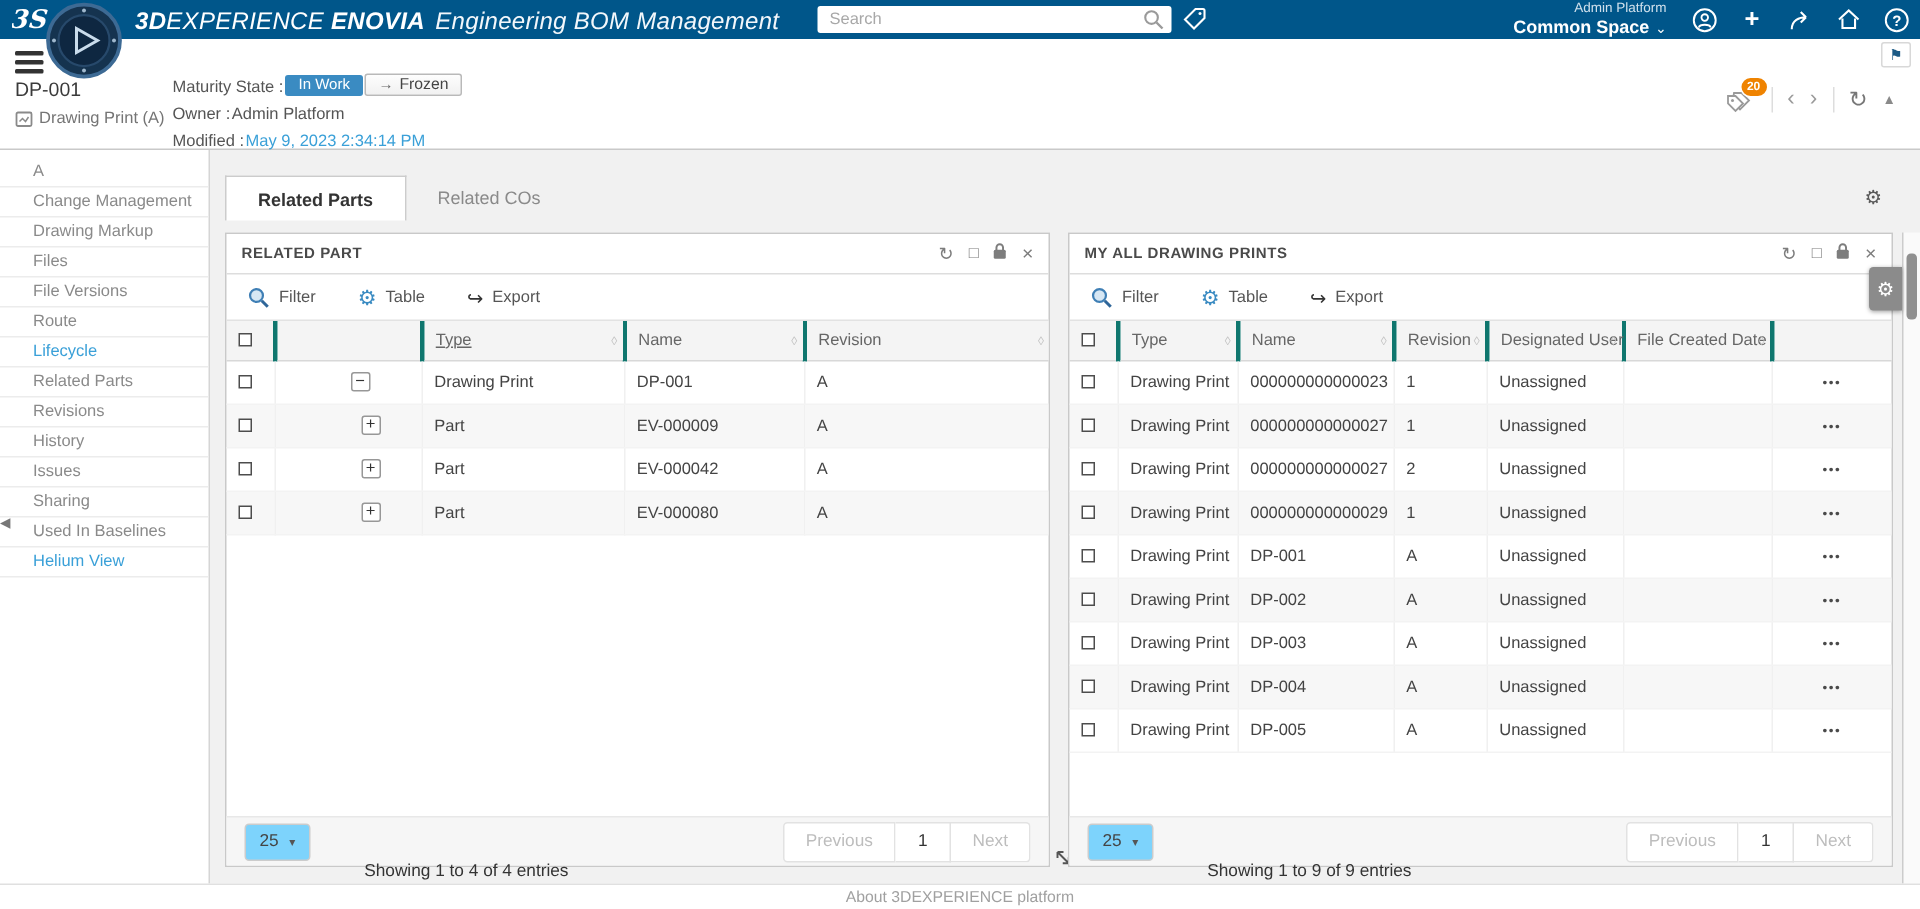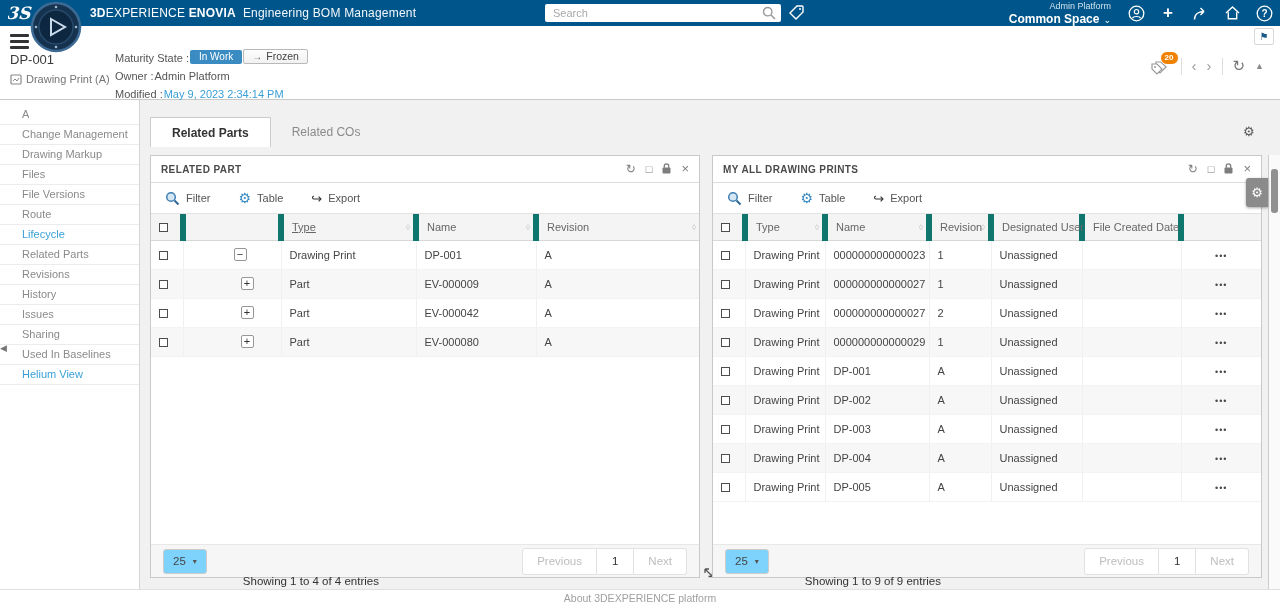--- a/index.html
+++ b/index.html
@@ -3,21 +3,21 @@
 <meta charset="utf-8">
 <style>
   * { box-sizing: border-box; margin: 0; padding: 0; }
   html,body { width:1280px; height:606px; overflow:hidden; }
   body { font-family:"Liberation Sans", sans-serif; background:#fff; position:relative; font-size:11px; color:#444; }
 
   
   .topbar { position:absolute; top:0; left:0; right:0; height:26px; background:#00568a; z-index:30; }
   .logo3ds { position:absolute; left:8px; top:2px; }
   .compass { position:absolute; left:30px; top:1px; width:52px; height:52px; z-index:40; }
-  .brand { position:absolute; left:90px; top:6px; font-size:12px; color:#fff; white-space:nowrap; letter-spacing:.2px; }
+  .brand { position:absolute; left:90px; top:6px; font-size:16px; color:#fff; white-space:nowrap; letter-spacing:.2px;font-style:italic; }
   .brand b { font-weight:bold; }
   .brand .app { margin-left:7px; font-weight:normal; color:#f2f7fb; }
   .searchwrap { position:absolute; left:545px; top:4px; width:236px; height:18px; background:#fff; border-radius:2px; display:flex; align-items:center; }
   .searchwrap input { flex:1; border:0; outline:none; background:transparent; font-family:"Liberation Sans",sans-serif; font-size:11px; color:#444; padding:0 4px 0 8px; }
   .searchwrap input::placeholder { color:#a8a8a8; }
   .searchwrap svg { margin-right:5px; flex:none; }
   .tb-tag { position:absolute; left:788px; top:4px; }
   .tb-right { position:absolute; right:7px; top:0; height:26px; display:flex; align-items:center; gap:14px; }
   .usermenu { text-align:right; color:#fff; line-height:1; cursor:default; margin-right:2px; }
   .usermenu .org { font-size:9px; color:#cfe0ec; display:block; margin-bottom:2px; }
@@ -67,21 +67,21 @@
   .panel-hd .ttl { font-size:10px; font-weight:bold; color:#4a4a4a; letter-spacing:.4px; }
   .winbtns { margin-left:auto; display:flex; align-items:center; gap:10px; color:#7d7d7d; }
   .winbtns span { cursor:pointer; line-height:12px; }
   .w-rfr { font-size:12px; } .w-max { font-size:11px; } .w-cls { font-size:13px; }
   .panel-tools { height:31px; border-bottom:1px solid #e2e2e2; display:flex; align-items:center; gap:28px; padding-left:14px; }
   .tool { display:flex; align-items:center; gap:6px; font-size:11px; color:#555; cursor:pointer; }
   .tool .g { font-size:14px; color:#3a8bc2; line-height:14px; }
   .tool .e { font-size:13px; color:#333; line-height:13px; }
 
   table.grid { border-collapse:collapse; width:100%; table-layout:fixed; font-size:11px; color:#444; }
-  .grid thead th { background:#f4f4f4; height:26px; font-weight:normal; color:#666; text-align:left; padding:0 8px; border-bottom:1px solid #d8d8d8; border-right:6px solid #0f766e; position:relative; white-space:nowrap; }
+  .grid thead th { background:#f4f4f4; height:26px; font-weight:normal; color:#666; text-align:left; padding:0 8px; border-bottom:1px solid #d8d8d8; border-right:3px solid #0f766e; position:relative; white-space:nowrap; }
   .grid thead th:last-child { border-right:none; }
   .grid .th-link { text-decoration:underline; cursor:pointer; }
   .grid .sort { position:absolute; right:3px; top:9px; font-size:8px; color:#c2c2c2; }
   .grid tbody td { height:29px; padding:0 8px; border-right:1px solid #f0f0f0; border-bottom:1px solid #f3f3f3; overflow:hidden; white-space:nowrap; }
   .grid tbody td:last-child { border-right:none; }
   .grid tr.alt { background:#f7f7f7; }
   .cb { width:9px; height:9px; border:1px solid #4d4d4d; display:inline-block; background:#fff; vertical-align:middle; cursor:pointer; }
   .exp { display:inline-block; width:13px; height:13px; border:1px solid #979797; border-radius:2px; background:#fff; font-size:11px; line-height:11px; text-align:center; color:#333; cursor:pointer; }
   .exp.lvl0 { margin-left:42px; } .exp.lvl1 { margin-left:49px; }
   td.c-act { text-align:center; }

